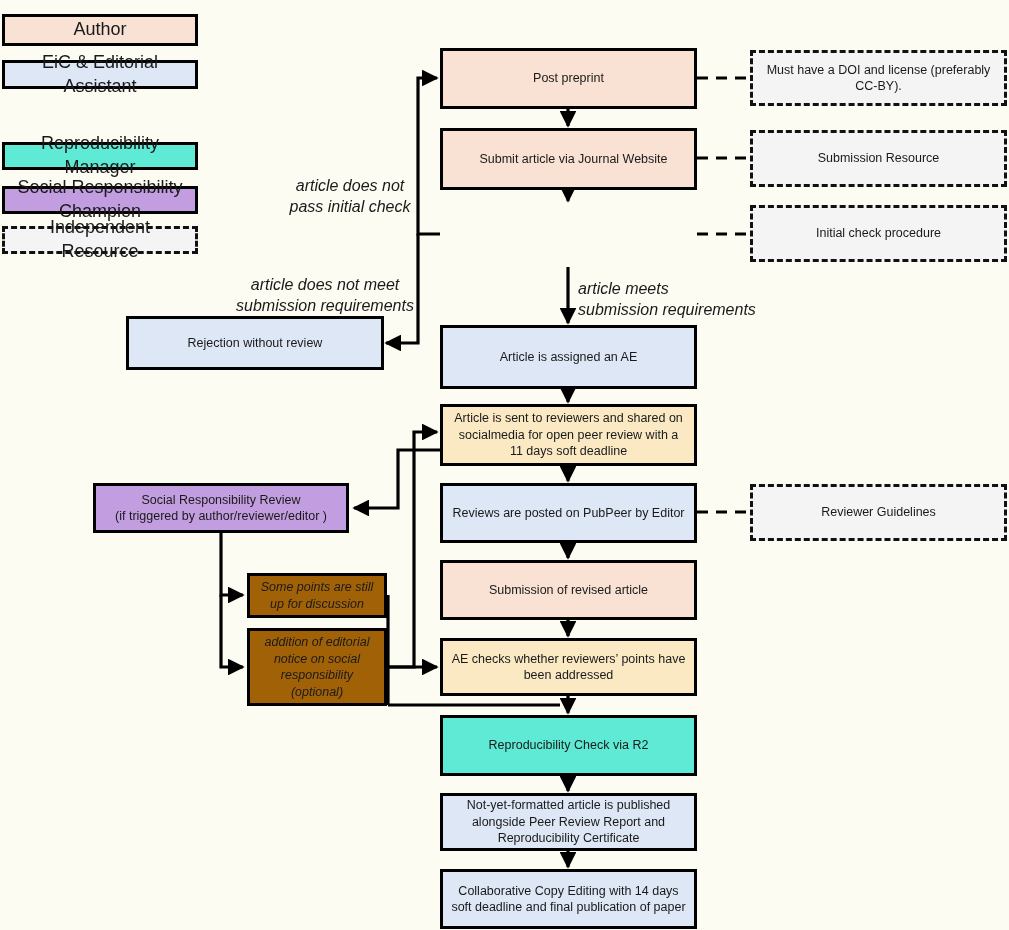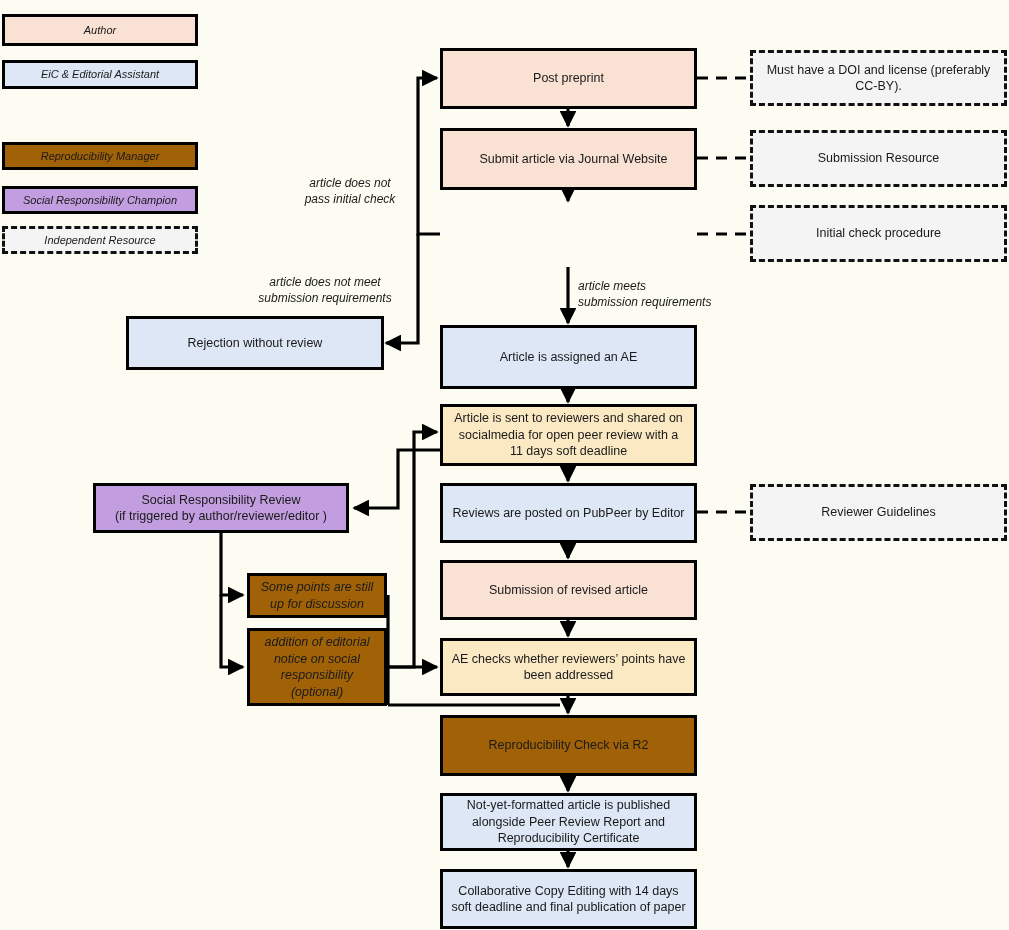--- a/index.html
+++ b/index.html
@@ -22,37 +22,37 @@
     display: flex;
     align-items: center;
     justify-content: center;
     text-align: center;
     color: #1a1a1a;
     font-size: 12.5px;
     line-height: 1.32;
     padding: 3px 8px;
     z-index: 5;
   }
-  .node.legend { font-size: 11px; font-style: italic; }
+  .node.legend { font-size: 18px; }
   .node.dashed {
     border: 3px dashed #111111;
     background: #F4F4F4;
   }
   .node.italic { font-style: italic; }
   .fill-pink   { background: #F9E1D4; }
   .fill-blue   { background: #DDE7F5; }
   .fill-yellow { background: #FBE9C4; }
   .fill-yellow-lt { background: #a16207; }
-  .fill-green  { background: #a16207; }
+  .fill-green  { background: #5eead4; }
   .fill-purple { background: #C29EE0; }
 
   .edge-label {
     position: absolute;
     font-style: italic;
-    font-size: 12px;
+    font-size: 16px;
     line-height: 1.3;
     color: #1a1a1a;
     text-align: center;
     z-index: 6;
     white-space: pre-line;
   }
   #wires { position: absolute; left: 0; top: 0; z-index: 2; }
 </style>
 </head>
 <body>

